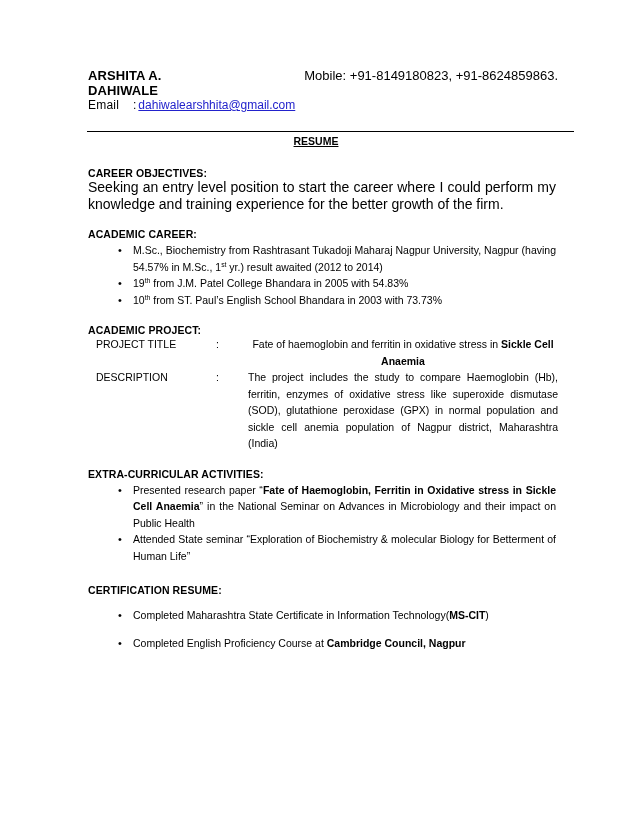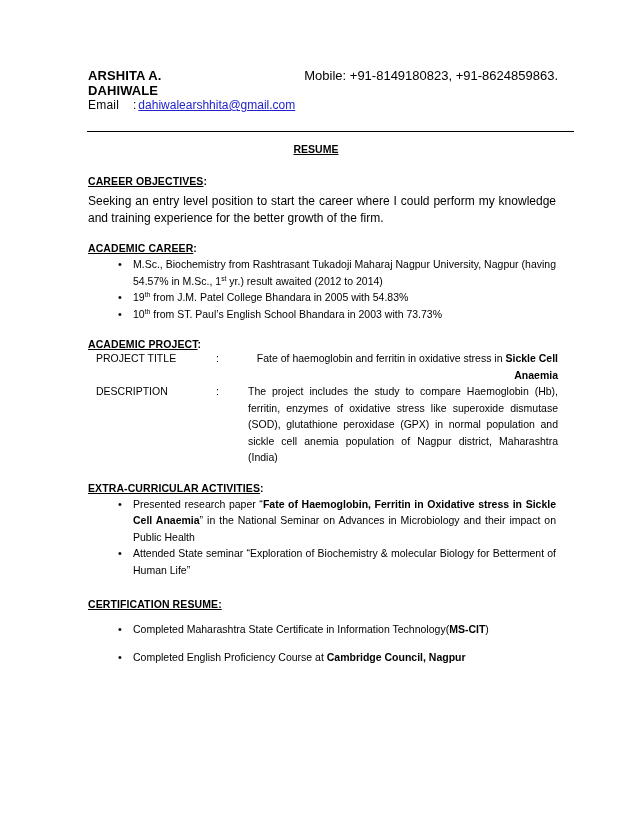--- a/index.html
+++ b/index.html
@@ -62,38 +62,38 @@
     margin: 18px 0 0 0;
     width: 487px;
     margin-left: -1px;
   }
 
   .resume-title {
     text-align: center;
     font-size: 10.5px;
     font-weight: bold;
     text-decoration: underline;
-    margin-top: 11px;
+    margin-top: 3px;
     width: 456px;
   }
 
   
   .section { margin-top: 0; }
   .sec-head {
     font-size: 10.5px;
     font-weight: bold;
     letter-spacing: 0.1px;
   }
-  .sec-head .u { text-decoration: underline; }
+  .sec-head .u { }
 
   .para {
-    font-size: 12px;
+    font-size: 14px;
     line-height: 16.5px;
     text-align: justify;
-    margin-top: 6px;
+    margin-top: 0;
     width: 468px;
   }
 
   ul.bullets {
     margin: 2px 0 0 0;
     padding: 0;
     list-style: none;
   }
   ul.bullets > li {
     position: relative;
@@ -124,21 +124,21 @@
     display: flex;
     font-size: 10.5px;
     line-height: 16.5px;
   }
   .proj-label { width: 120px; flex: none; margin-left: 8px; }
   .proj-colon { width: 32px; flex: none; }
   .proj-val {
     width: 316px;
     text-align: justify;
   }
-  .proj-val.nojust { text-align: right; }
+  .proj-val.nojust { text-align: center; }
 
   .sp-16 { height: 16px; }
   .sp-9  { height: 9px; }
   .sp-20 { height: 20px; }
 </style>
 </head>
 <body>
 
 <div class="page">
   <div class="content">

